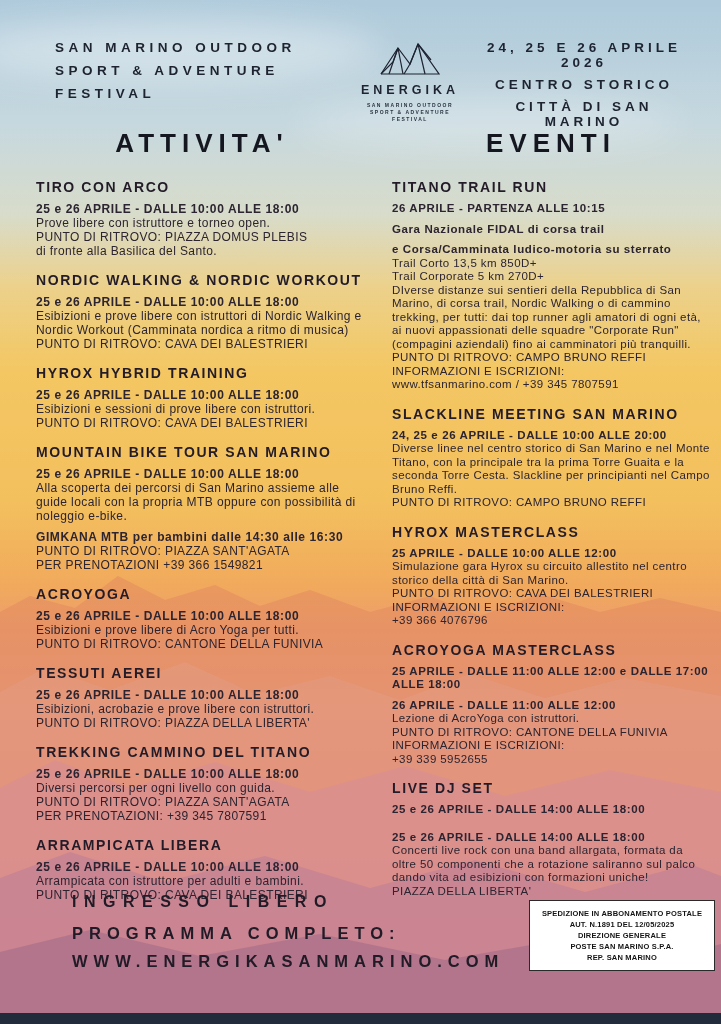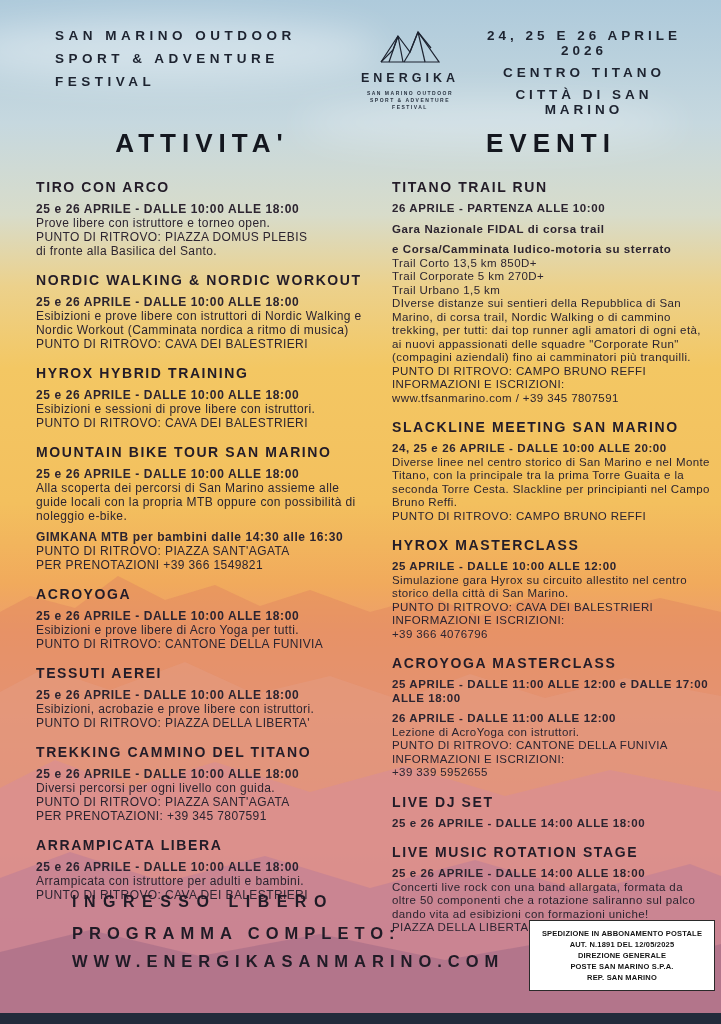--- a/index.html
+++ b/index.html
@@ -10,21 +10,21 @@
       #aecadb 0%, #c6d8df 12%, #d8dcca 21%, #ecd18b 28%,
       #f3c763 36%, #f3c05e 49%, #f1aa5c 57%, #ec9c6e 62%,
       #e69c86 70%, #de9192 78%, #cf8794 86%, #bb7d91 93%, #aa7189 100%);
   }
   .cloud{position:absolute;border-radius:50%;filter:blur(18px);background:rgba(255,255,255,.38);}
   .cloud.c1{left:-40px;top:20px;width:420px;height:60px;}
   .cloud.c2{left:300px;top:100px;width:380px;height:46px;background:rgba(255,255,255,.28);}
   .mountains{position:absolute;left:0;top:0;width:721px;height:1024px;z-index:1;}
   .content{position:absolute;inset:0;z-index:2;}
 
-  .hdr{position:absolute;top:28px;left:0;width:721px;display:flex;}
+  .hdr{position:absolute;top:40px;left:0;width:721px;display:flex;}
   .hdr-left{width:300px;padding-left:55px;}
   .hdr-left p{margin:0 0 8px 0;font-size:13.5px;font-weight:700;letter-spacing:4.5px;color:#1d2330;}
   .logo-block{width:130px;text-align:center;margin-left:-10px;}
   .logo-icon svg{display:block;margin:0 auto;}
   .logo-name{font-size:12.5px;font-weight:700;letter-spacing:4px;color:#1d2330;margin-top:3px;}
   .logo-tag{font-size:5px;font-weight:700;letter-spacing:1.5px;color:#2a3442;line-height:7px;margin-top:5px;}
   .hdr-right{flex:1;text-align:center;padding-right:28px;}
   .hdr-right p{margin:0 0 7px 0;font-size:13.5px;font-weight:700;letter-spacing:4px;color:#1d2330;}
 
   .col{position:absolute;top:128px;}
@@ -37,21 +37,21 @@
   .col-right .line{font-size:11.5px;line-height:13.5px;}
   .line.bold{font-weight:800;letter-spacing:0.6px;margin-top:7px;}
 
   .footer{position:absolute;left:60px;top:893px;width:520px;white-space:nowrap;color:#201b26;margin-left:12px;}
   .footer p{margin:0;}
   .f1{font-size:16px;font-weight:700;letter-spacing:7.5px;}
   .f2{font-size:16.5px;font-weight:700;letter-spacing:6px;margin-top:13px !important;}
   .f3{font-size:16.5px;font-weight:700;letter-spacing:6px;margin-top:9px !important;}
 
   .postal{
-    position:absolute;left:529px;top:920px;width:176px;background:#ffffff;
+    position:absolute;left:529px;top:900px;width:176px;background:#ffffff;
     border:1px solid #2a2a2a;padding:7px 4px;text-align:center;z-index:3;
   }
   .postal p{margin:0;font-size:7.5px;line-height:11px;font-weight:700;letter-spacing:0.2px;color:#141414;
     font-family:"Liberation Sans",sans-serif;}
 </style>
 </head>
 <body>
 
 <div class="poster">
   <div class="cloud c1"></div>
@@ -89,21 +89,21 @@
         </span>
         <div class="logo-name">ENERGIKA</div>
         <div class="logo-tag">
           <div>SAN MARINO OUTDOOR</div>
           <div>SPORT &amp; ADVENTURE</div>
           <div>FESTIVAL</div>
         </div>
       </div>
       <div class="hdr-right">
         <p>24, 25 E 26 APRILE 2026</p>
-        <p>CENTRO TITANO</p>
+        <p>CENTRO STORICO</p>
         <p>CITTÀ DI SAN MARINO</p>
       </div>
     </div>
 
     <div class="col col-left">
       <h2 class="col-heading">ATTIVITA'</h2>
       <div>
   <div class="section">
     <h3 class="section-title">TIRO CON ARCO</h3>
     <div class="section-body">
@@ -181,26 +181,25 @@
   </div>
 </div>
     </div>
 
     <div class="col col-right">
       <h2 class="col-heading">EVENTI</h2>
       <div>
   <div class="section">
     <h3 class="section-title">TITANO TRAIL RUN</h3>
     <div class="section-body">
-              <p class="line bold">26 APRILE - PARTENZA ALLE 10:00</p>
+              <p class="line bold">26 APRILE - PARTENZA ALLE 10:15</p>
               <p class="line bold">Gara Nazionale FIDAL di corsa trail</p>
               <p class="line bold">e Corsa/Camminata ludico-motoria su sterrato</p>
               <p class="line">Trail Corto 13,5 km 850D+</p>
               <p class="line">Trail Corporate 5 km 270D+</p>
-              <p class="line">Trail Urbano 1,5 km</p>
               <p class="line">DIverse distanze sui sentieri della Repubblica di San Marino, di corsa trail, Nordic Walking o di cammino trekking, per tutti: dai top runner agli amatori di ogni età, ai nuovi appassionati delle squadre "Corporate Run" (compagini aziendali) fino ai camminatori più tranquilli.</p>
               <p class="line">PUNTO DI RITROVO: CAMPO BRUNO REFFI</p>
               <p class="line">INFORMAZIONI E ISCRIZIONI:</p>
               <p class="line">www.tfsanmarino.com / +39 345 7807591</p>
             </div>
   </div>
 
   <div class="section">
     <h3 class="section-title">SLACKLINE MEETING SAN MARINO</h3>
     <div class="section-body">
@@ -234,21 +233,20 @@
   </div>
 
   <div class="section">
     <h3 class="section-title">LIVE DJ SET</h3>
     <div class="section-body">
               <p class="line bold">25 e 26 APRILE - DALLE 14:00 ALLE 18:00</p>
             </div>
   </div>
 
   <div class="section">
-    <h3 class="section-title">LIVE MUSIC ROTATION STAGE</h3>
     <div class="section-body">
               <p class="line bold">25 e 26 APRILE - DALLE 14:00 ALLE 18:00</p>
               <p class="line">Concerti live rock con una band allargata, formata da oltre 50 componenti che a rotazione saliranno sul palco dando vita ad esibizioni con formazioni uniche!</p>
               <p class="line">PIAZZA DELLA LIBERTA'</p>
             </div>
   </div>
 </div>
     </div>
 
     <div class="footer">

